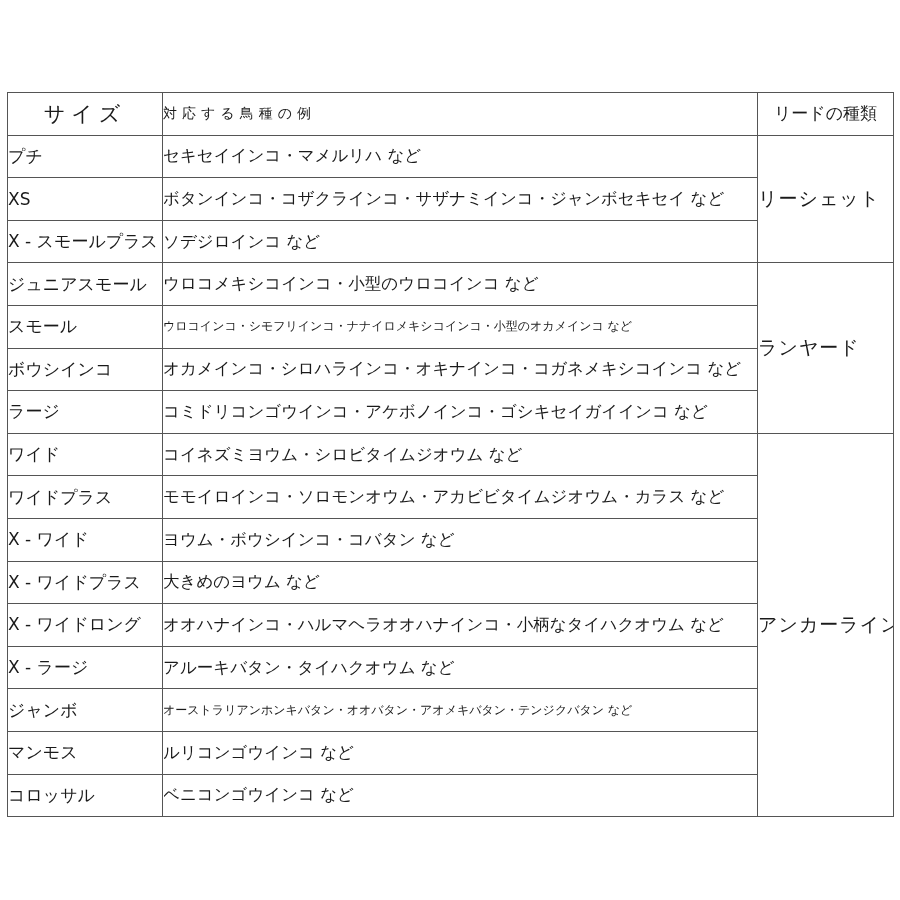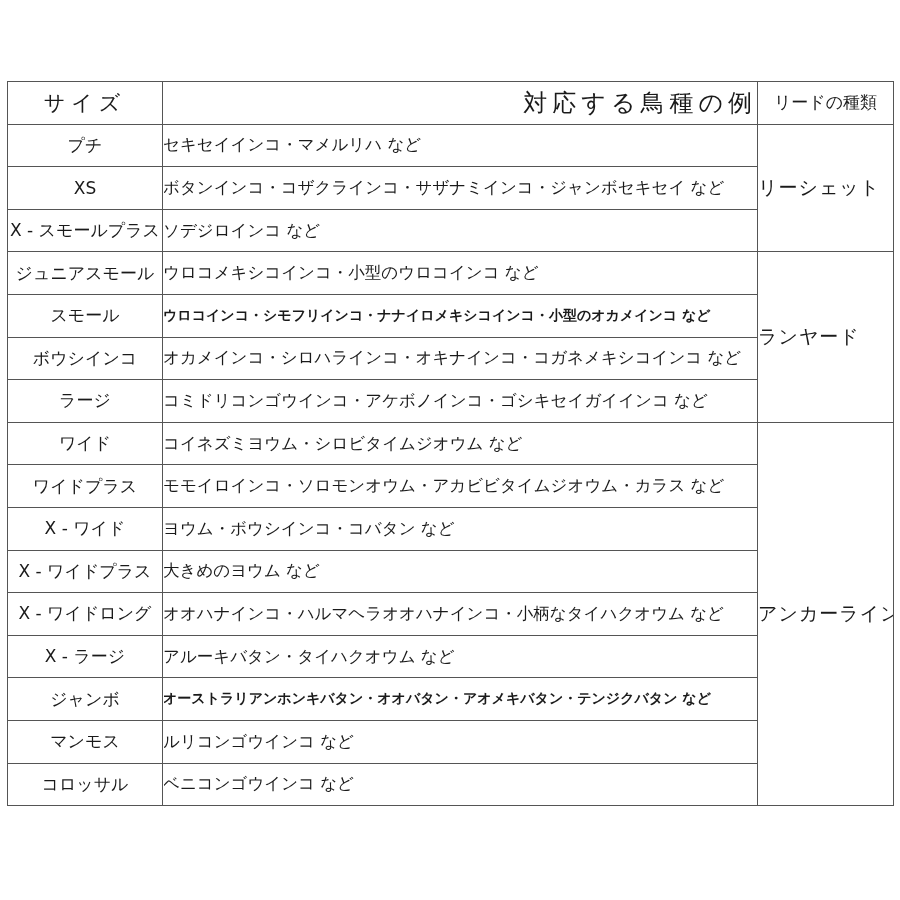--- a/index.html
+++ b/index.html
@@ -1,34 +1,34 @@
 <!DOCTYPE html>
 <html><head>
 <meta charset="utf-8">
 <style>
   html, body { margin:0; padding:0; background:#ffffff; }
   body { width:900px; height:900px; position:relative; overflow:hidden;
          font-family:"DejaVu Sans", "Liberation Sans", sans-serif; color:#1a1a1a; }
   table.size-table {
-    position:absolute; left:7px; top:81px;
+    position:absolute; left:7px; top:92px;
     width:886px; border-collapse:collapse; table-layout:fixed;
   }
   table.size-table td, table.size-table th {
     border:1.5px solid #555; padding:0; height:41.6px;
     font-weight:normal; white-space:nowrap; overflow:hidden;
   }
   col.c1 { width:155px; }
   col.c2 { width:595px; }
   col.c3 { width:136px; }
   th.h-size { font-size:21px; letter-spacing:6px; text-align:center; height:41px; }
-  th.h-birds { font-size:24px; letter-spacing:5px; text-align:right; }
+  th.h-birds { font-size:14px; letter-spacing:5px; text-align:left; }
   th.h-lead { font-size:17px; }
-  td.size { font-size:17px; padding-left:9px;text-align:center; }
+  td.size { font-size:17px; padding-left:9px; }
   td.birds { font-size:16.5px; padding-left:9px;border-radius:11px; }
-  td.birds.small { font-size:14px;font-weight:bold; }
+  td.birds.small { font-size:12px; }
   td.lead { font-size:19px; text-align:left; vertical-align:middle; letter-spacing:1px; }
 </style>
 </head>
 <body>
 
 <table class="size-table">
   <colgroup>
       <col class="c1">
       <col class="c2">
       <col class="c3">

